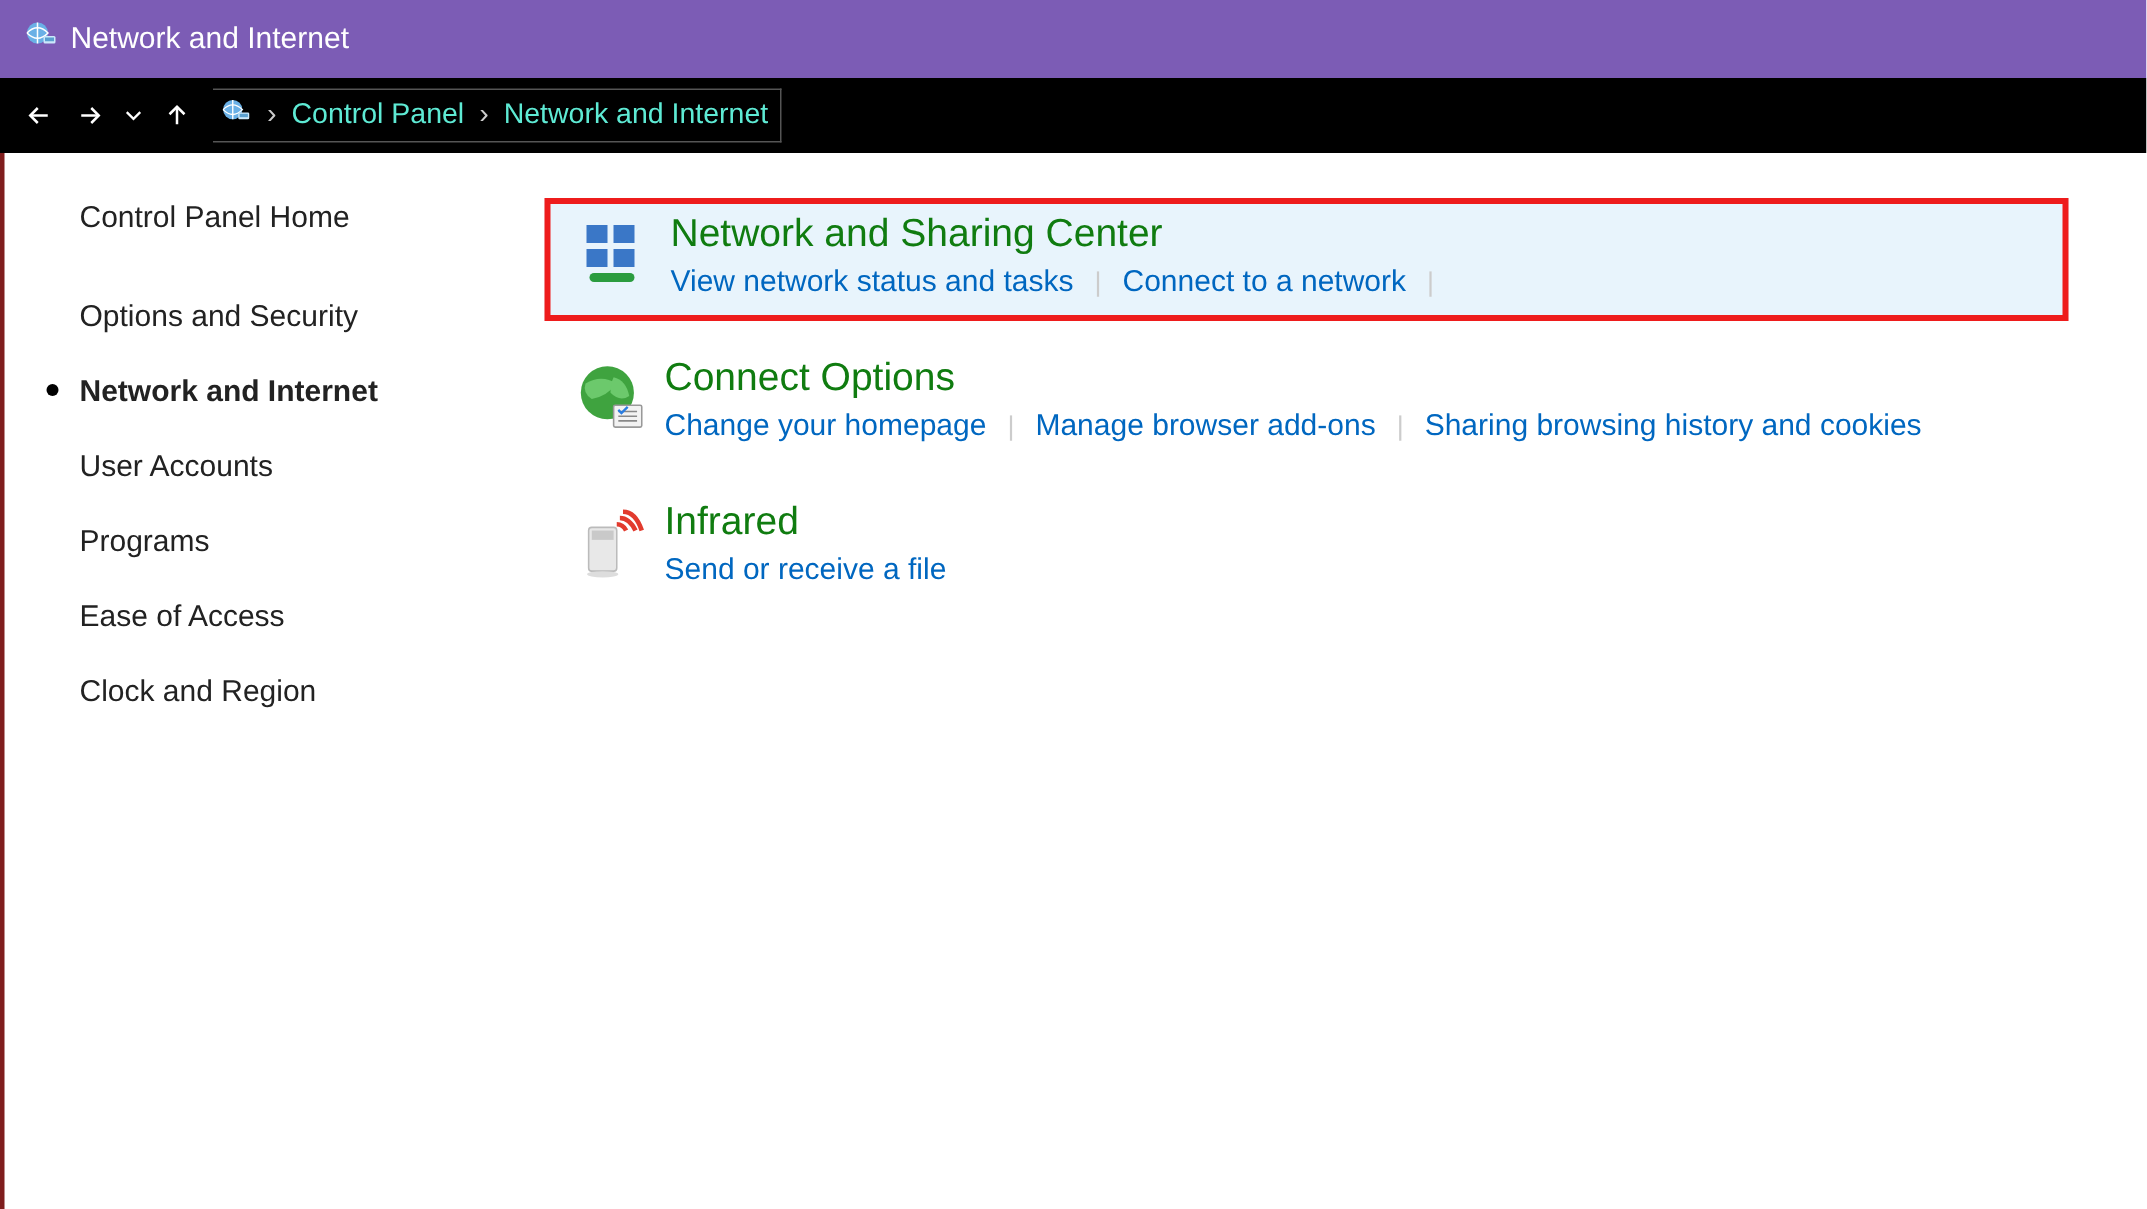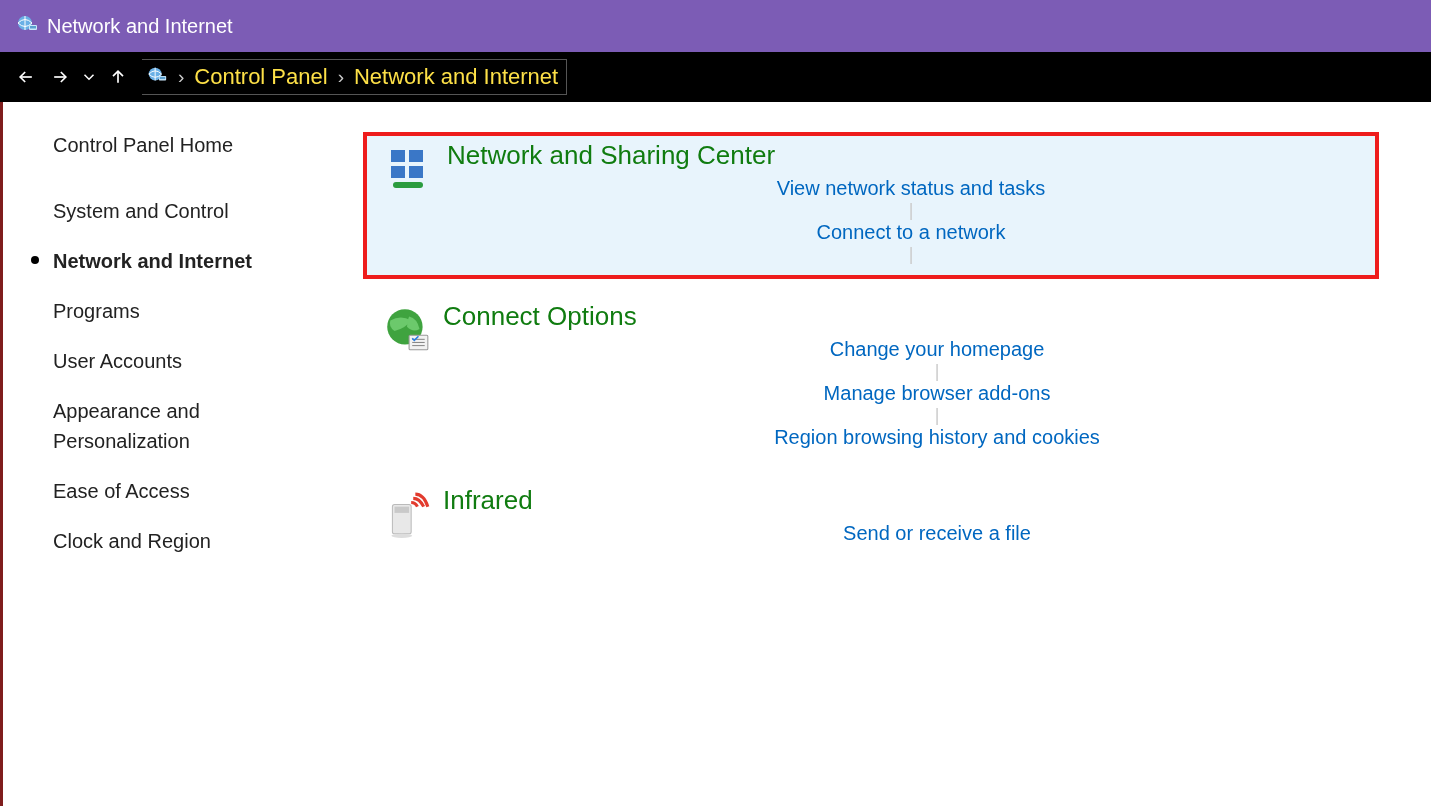--- a/index.html
+++ b/index.html
@@ -39,21 +39,21 @@
     .addressbar {
       display: flex;
       align-items: center;
       gap: 10px;
       border: 1px solid #555;
       border-left: none;
       height: 36px;
       padding: 0 8px 0 4px;
       margin-left: 4px;
     }
-    .crumb { color: #fde047; font-size: 22px; }
+    .crumb { color: #5eead4; font-size: 19px; }
     .crumb-sep { color: #ccc; }
 
     
     .content {
       display: flex;
       height: calc(806px - 52px - 50px);
       background: #fff;
       border-left: 3px solid #7f1d1d;
     }
 
@@ -105,21 +105,21 @@
     .section-icon { width: 52px; height: 52px; margin: 4px 10px 0 8px; display: flex; align-items: center; justify-content: center; }
     .section-body { flex: 1; }
     .section-title {
       color: #107c10;
       font-size: 26px;
       font-weight: 400;
       margin-bottom: 6px;
       cursor: pointer;
       display: inline-block;
     }
-    .section-links { display: flex; flex-wrap: wrap; align-items: center; flex-direction: column; }
+    .section-links { display: flex; flex-wrap: wrap; align-items: center; }
     .section-links .link {
       color: #0067c0;
       font-size: 20px;
       cursor: pointer;
       text-decoration: none;
     }
     .section-links .linksep {
       color: #ccc;
       margin: 0 14px;
       font-size: 18px;
@@ -180,25 +180,24 @@
     <span class="crumb">Control Panel</span>
     <span class="crumb-sep">›</span>
     <span class="crumb">Network and Internet</span>
   </div>
 </div>
 
 <div class="content">
 
   <div class="sidebar">
     <a href="#" class="home">Control Panel Home</a>
-    <a href="#">System and Control</a>
+    <a href="#">Options and Security</a>
     <a href="#" class="current">Network and Internet</a>
+    <a href="#">User Accounts</a>
     <a href="#">Programs</a>
-    <a href="#">User Accounts</a>
-    <a href="#" style="max-width:230px">Appearance and Personalization</a>
     <a href="#">Ease of Access</a>
     <a href="#">Clock and Region</a>
   </div>
 
   <div class="main">
 
     <div class="section highlight">
       <div class="section-icon">
         <svg width="48" height="48" viewBox="0 0 48 48">
           <rect x="4" y="4" width="14" height="12" fill="#3a77c7"></rect>
@@ -232,21 +231,21 @@
           <path d="M29 31 l2 2 l4 -4" stroke="#2a7de1" stroke-width="1.5" fill="none"></path>
         </svg>
       </div>
       <div class="section-body">
         <a class="section-title">Connect Options</a>
         <div class="section-links">
           <a class="link">Change your homepage</a>
           <span class="linksep">|</span>
           <a class="link">Manage browser add-ons</a>
           <span class="linksep">|</span>
-          <a class="link">Region browsing history and cookies</a>
+          <a class="link">Sharing browsing history and cookies</a>
         </div>
       </div>
     </div>
 
     <div class="section">
       <div class="section-icon">
         <svg width="50" height="50" viewBox="0 0 48 48">
           <rect x="10" y="14" width="18" height="28" rx="2" fill="#e8e8e8" stroke="#bbb"></rect>
           <rect x="12" y="16" width="14" height="6" fill="#c9c9c9"></rect>
           <ellipse cx="19" cy="44" rx="10" ry="2" fill="#ddd"></ellipse>

